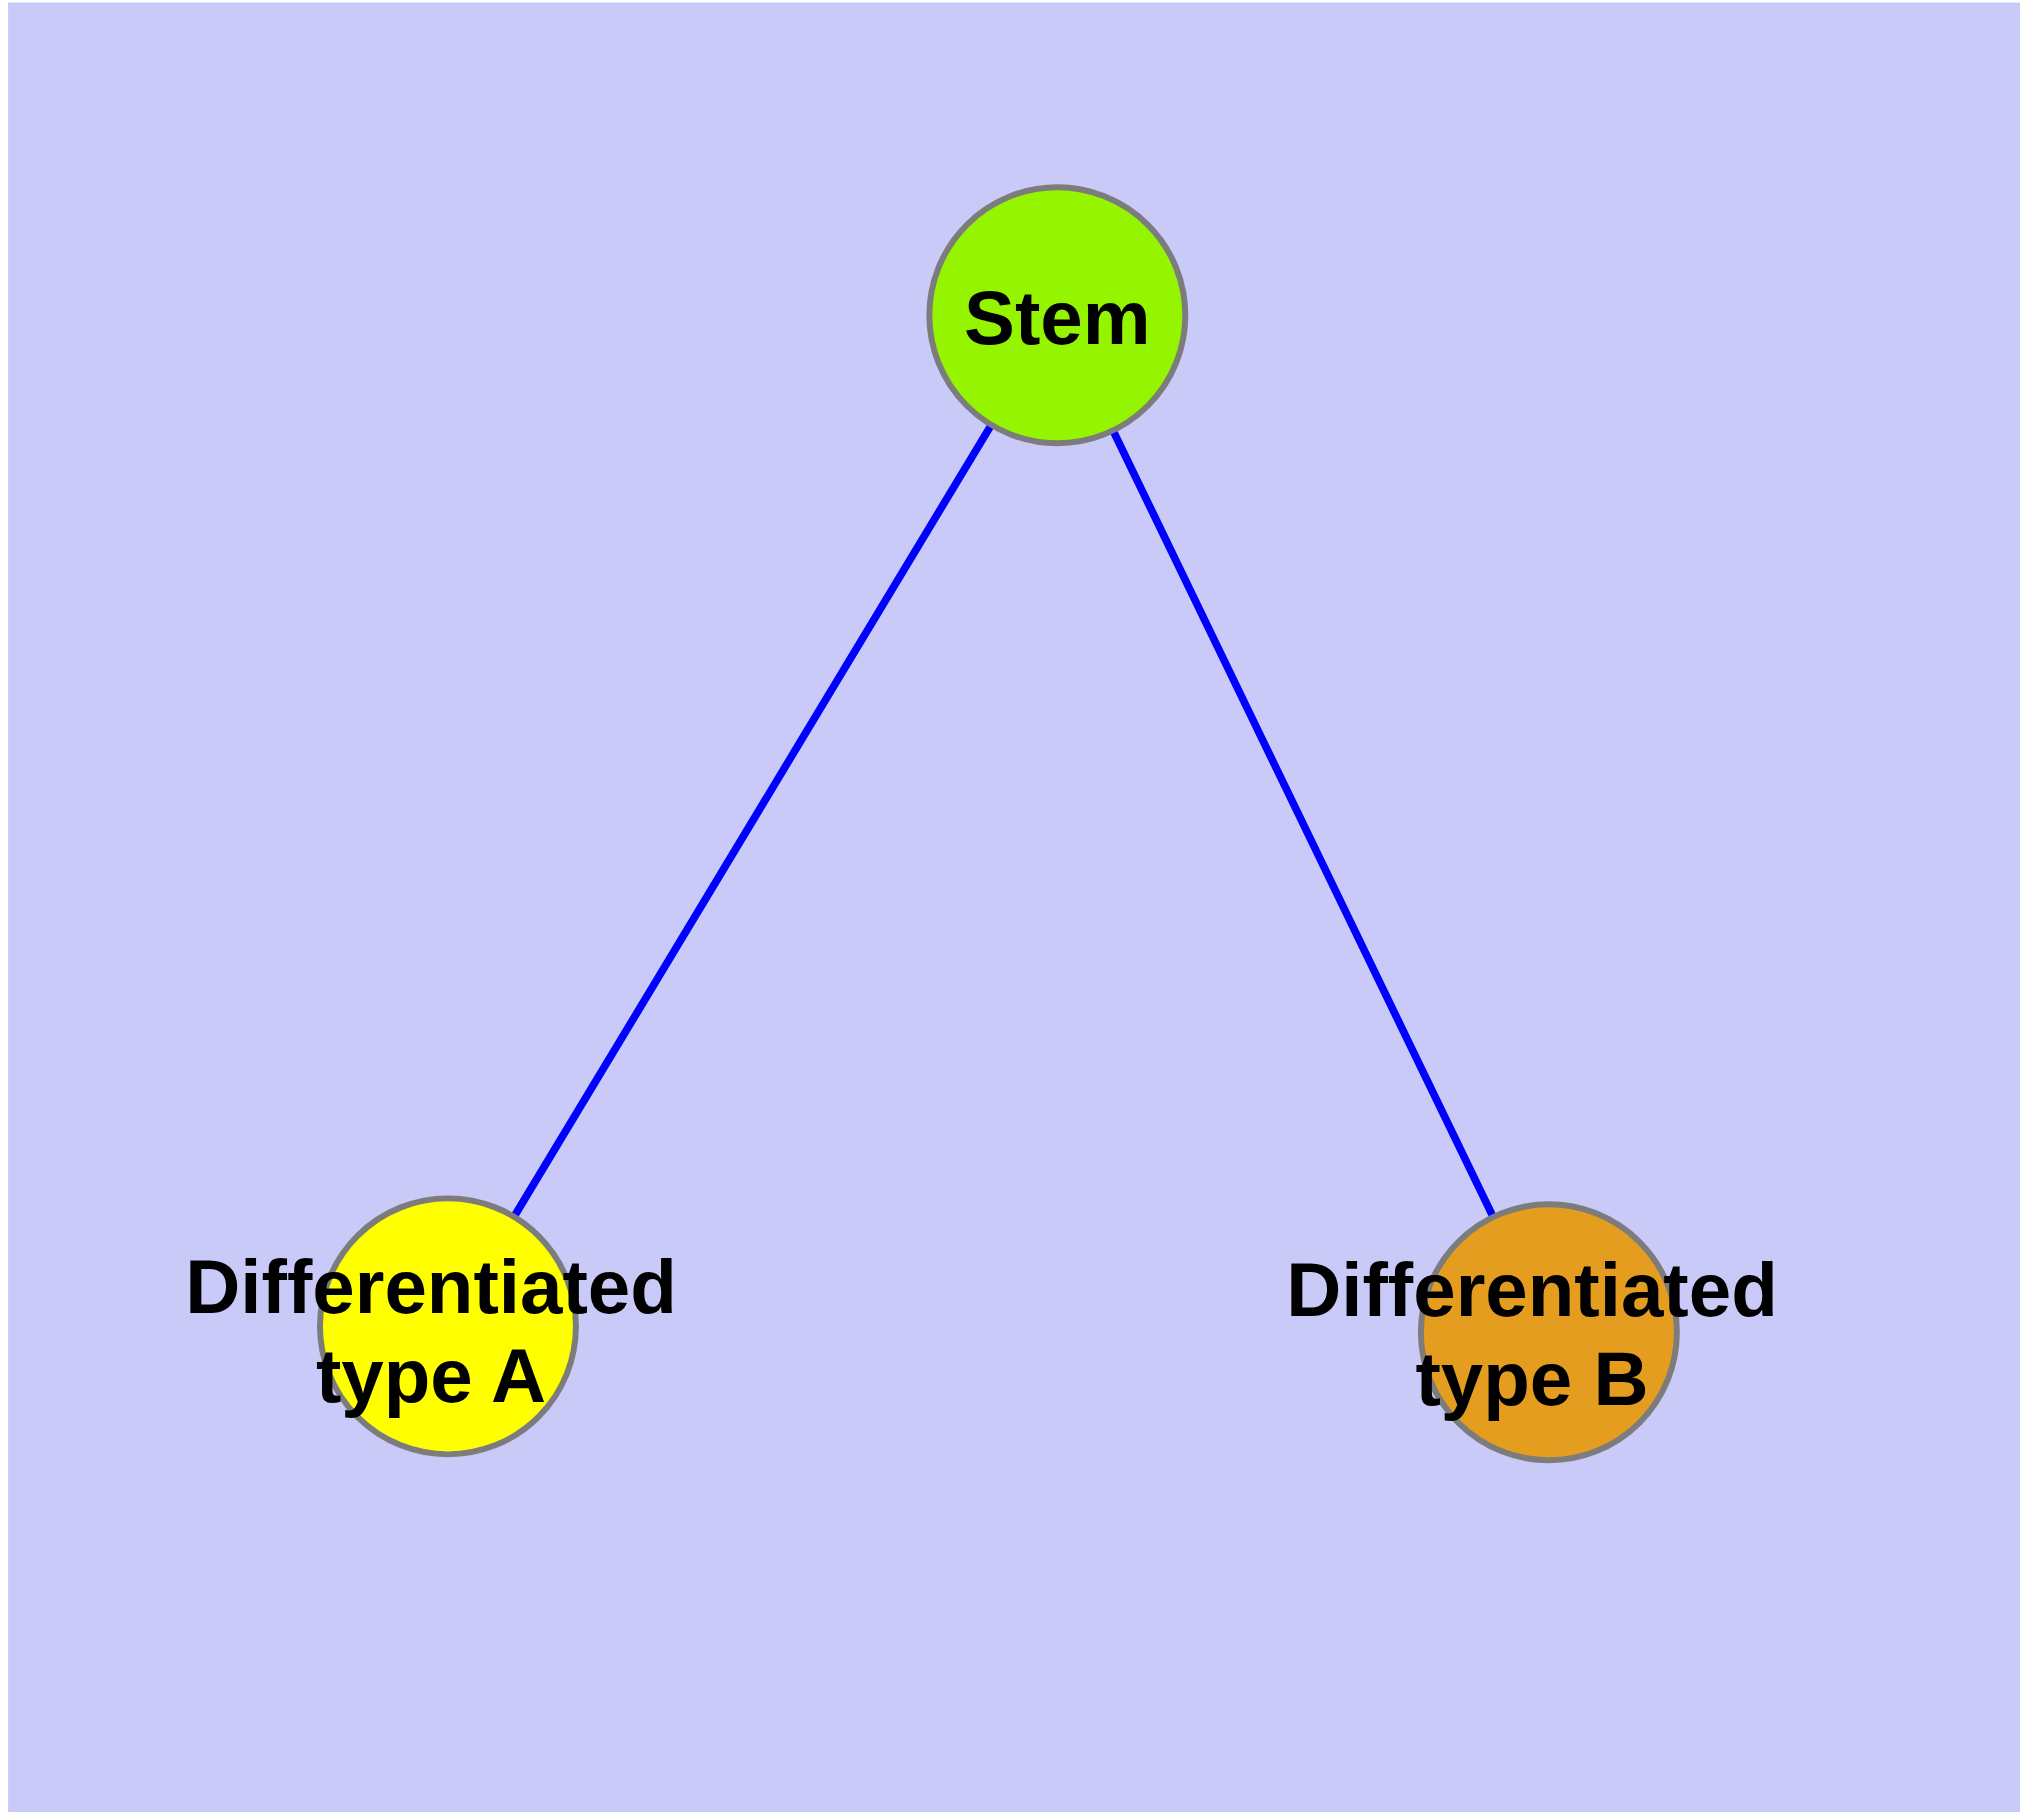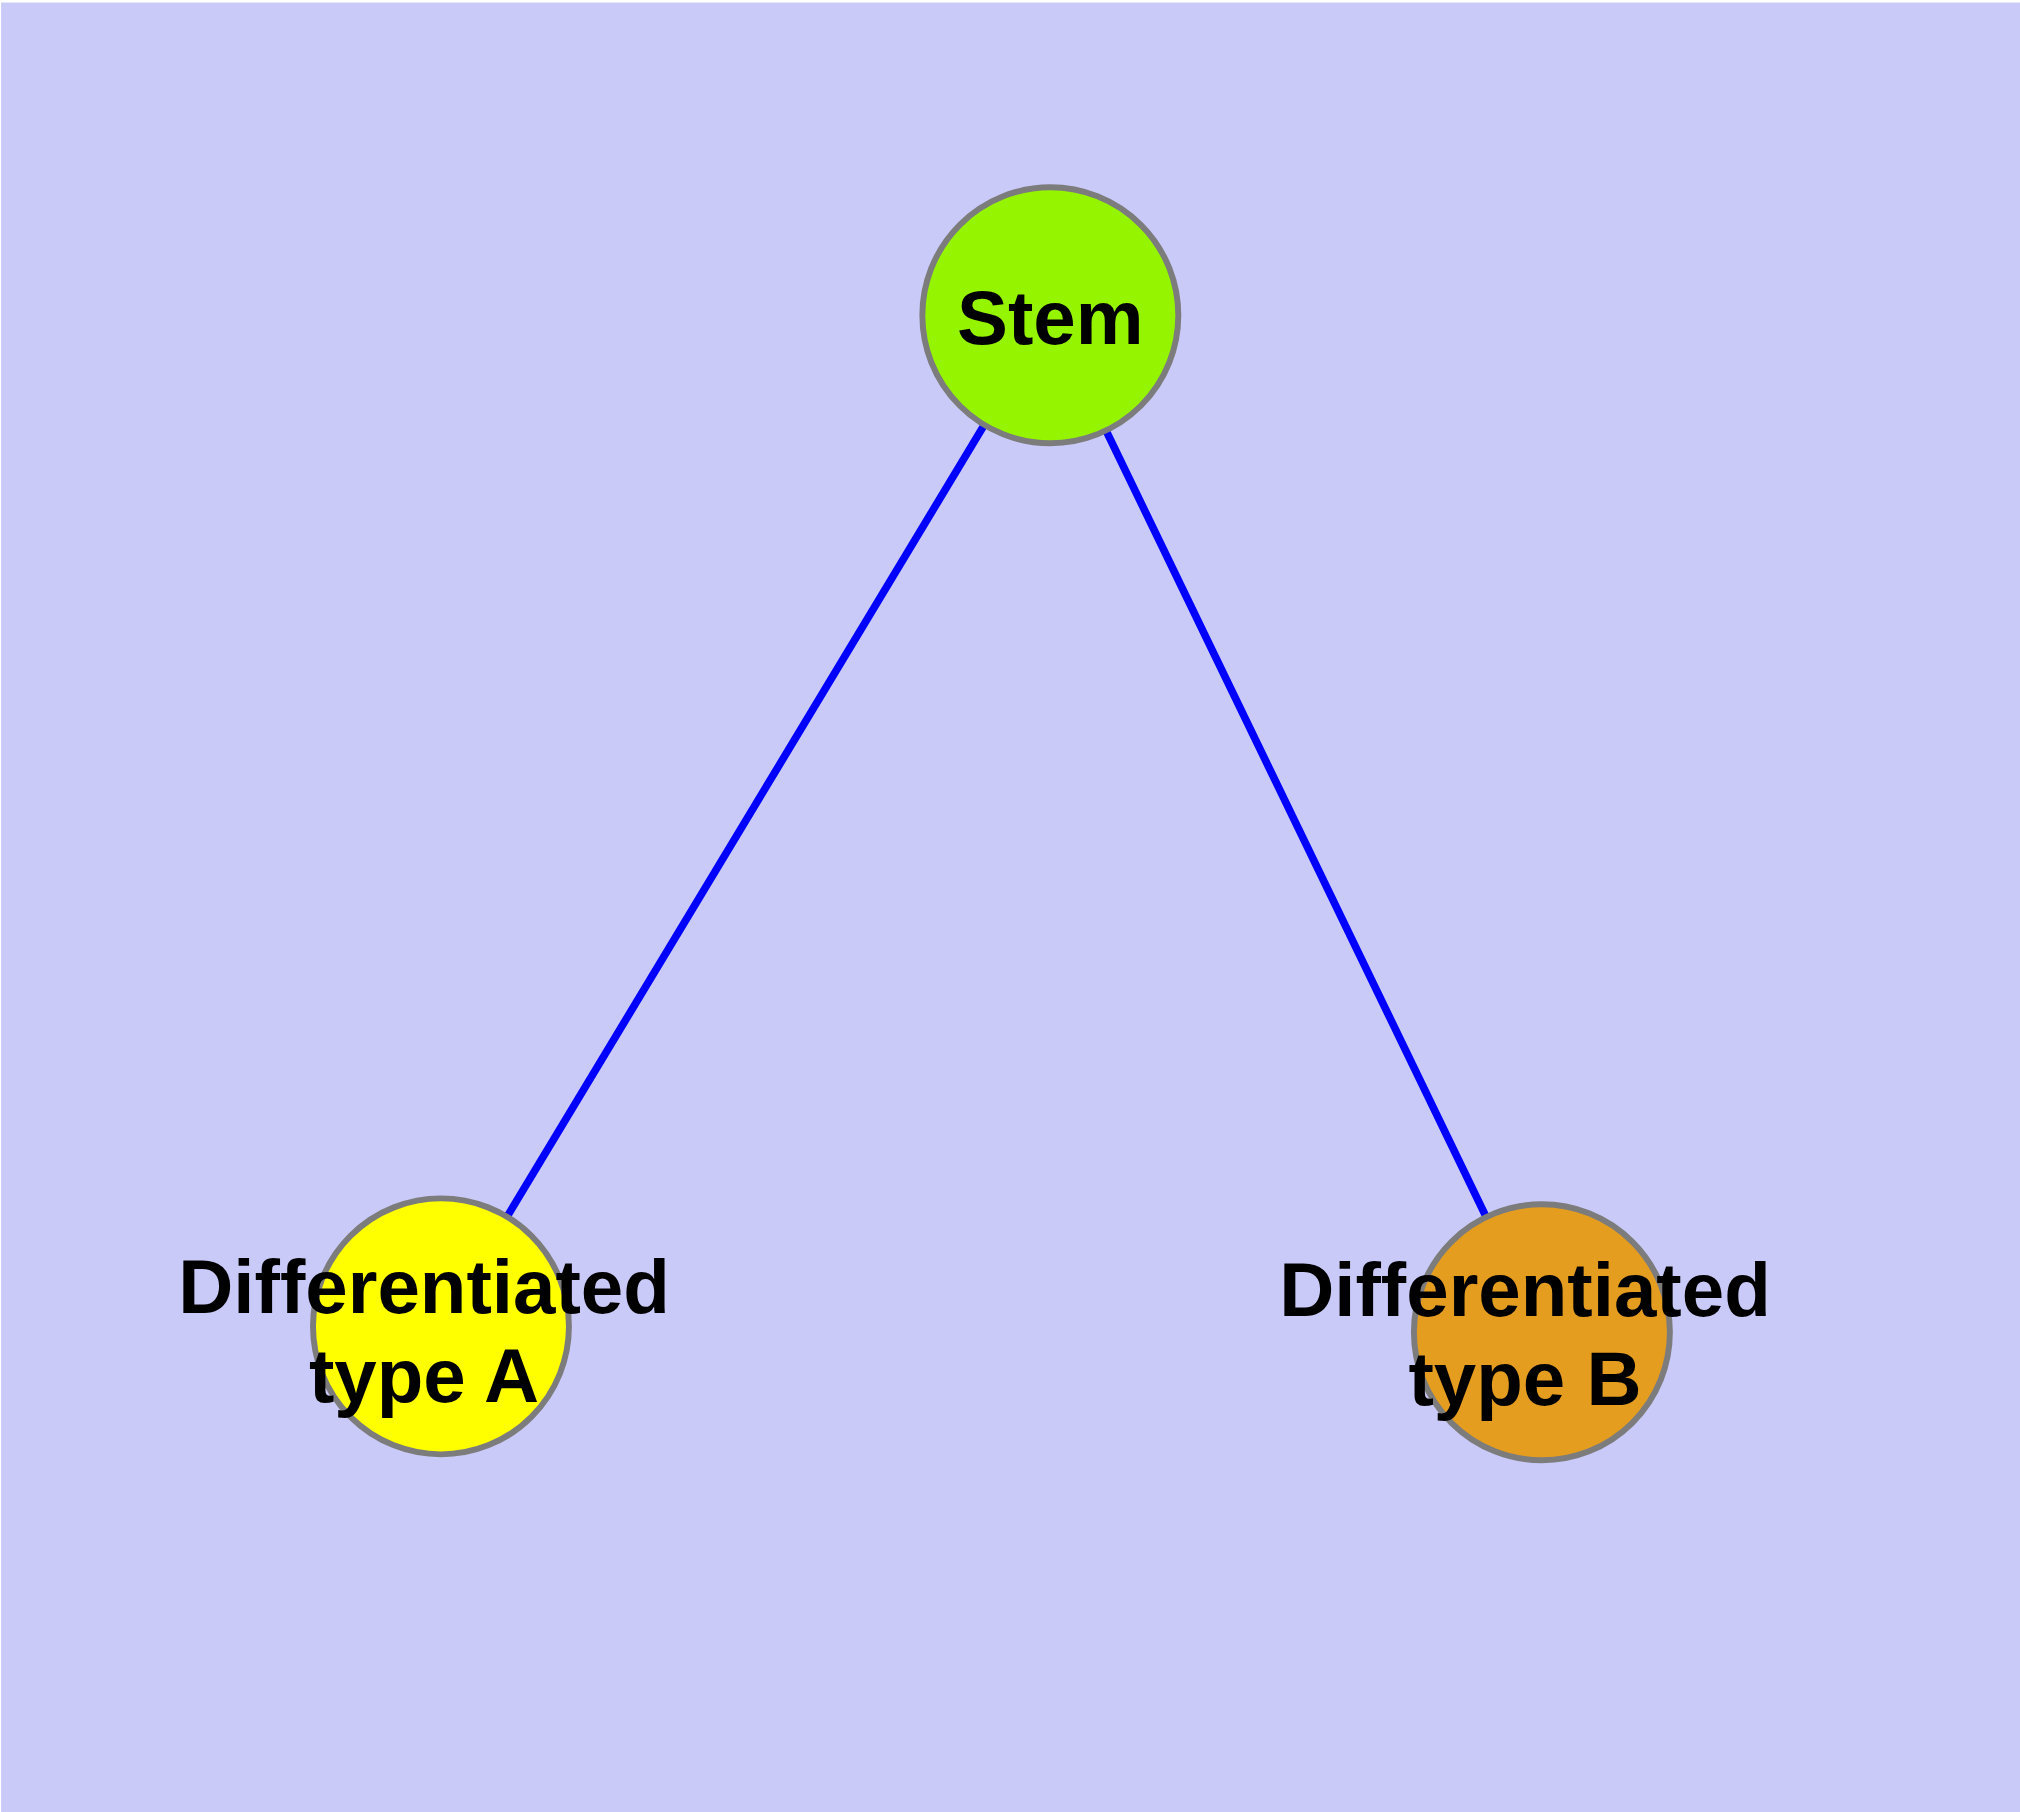--- a/index.html
+++ b/index.html
@@ -7,20 +7,21 @@
     padding: 0;
     background: #FFFFFF;
     width: 2021px;
     height: 1812px;
     overflow: hidden;
   }
   .figure-wrap {
     position: relative;
     width: 1829px;
     height: 1812px;
+    padding-left: 7px;
   }
   svg {
     display: block;
   }
   .node-label {
     font-family: "Liberation Sans", sans-serif;
     font-weight: bold;
     font-size: 90px;
     text-anchor: middle;
   }

